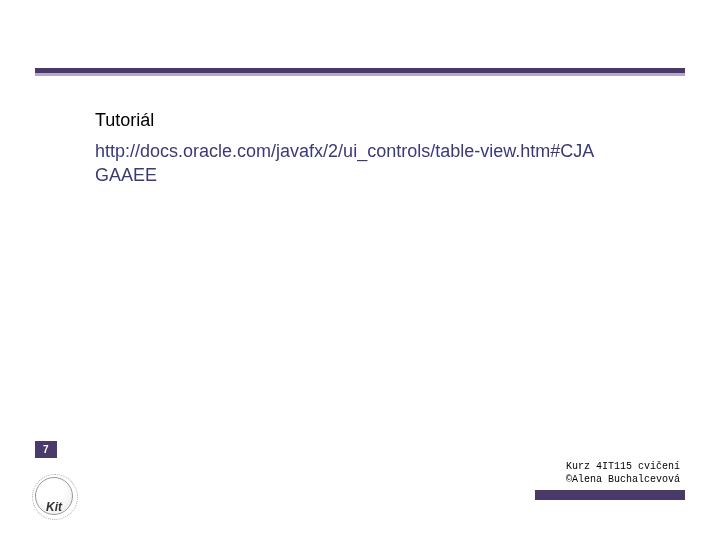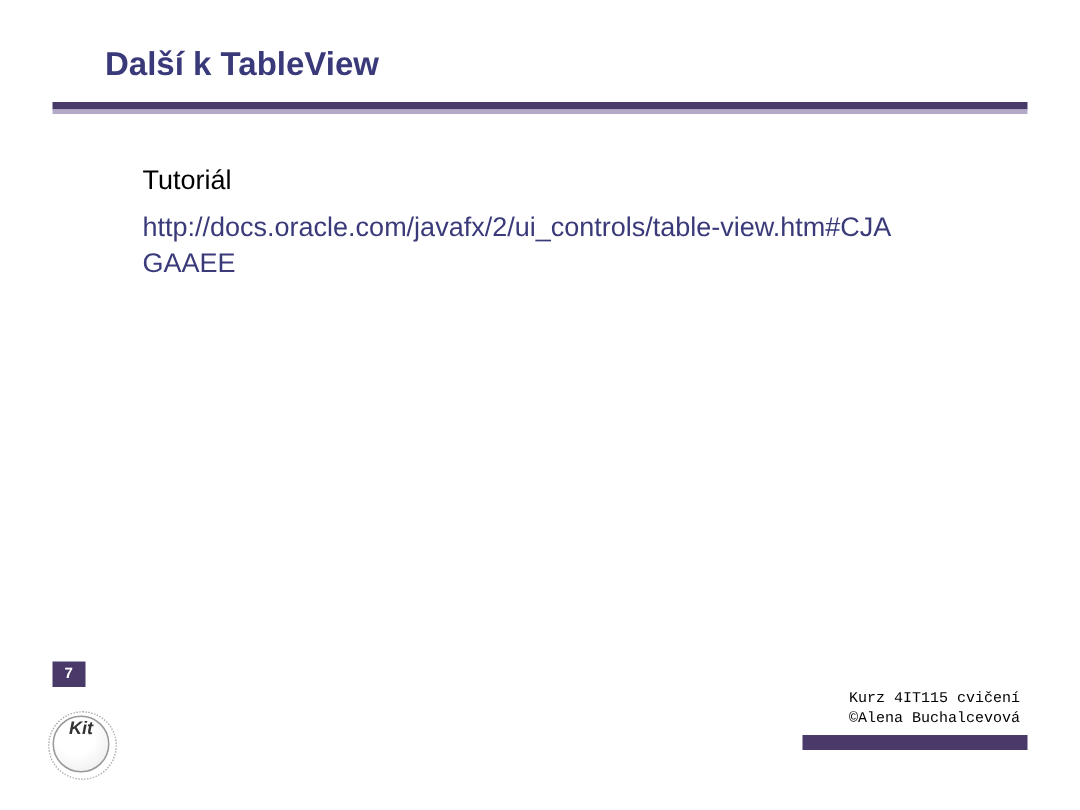--- a/index.html
+++ b/index.html
@@ -92,21 +92,21 @@
     }
     .logo {
       position: absolute;
       left: 35px;
       bottom: 25px;
       width: 38px;
       height: 38px;
       border: 1.5px solid #999;
       border-radius: 50%;
       display: flex;
-      align-items: flex-start;
+      align-items: flex-end;
       justify-content: center;
       font-size: 12px;
       font-weight: bold;
       font-style: italic;
       color: #333;
       background: radial-gradient(circle at 40% 35%, #fff 40%, #e8e8e8 100%);
     }
     .logo::before {
       content: "";
       position: absolute;
@@ -115,21 +115,20 @@
       border: 1px dotted #aaa;
       border-radius: 50%;
       top: -4px;
       left: -4px;
     }
   </style>
 </head>
 <body>
 
 <div class="slide">
-  <div class="title">Další k TableView</div>
   <div class="divider-dark"></div>
   <div class="divider-light"></div>
 
   <div class="content">
     <div class="tutorial-label">Tutoriál</div>
     <div class="tutorial-link">http://docs.oracle.com/javafx/2/ui_controls/table-view.htm#CJAGAAEE</div>
   </div>
 
   <div class="page-number">7</div>
 

